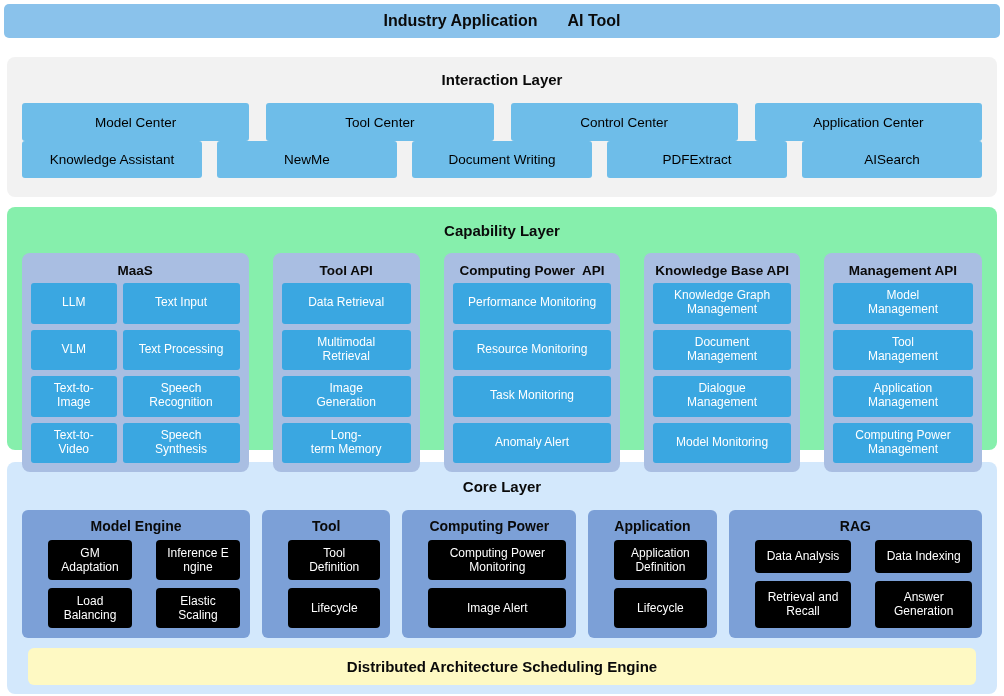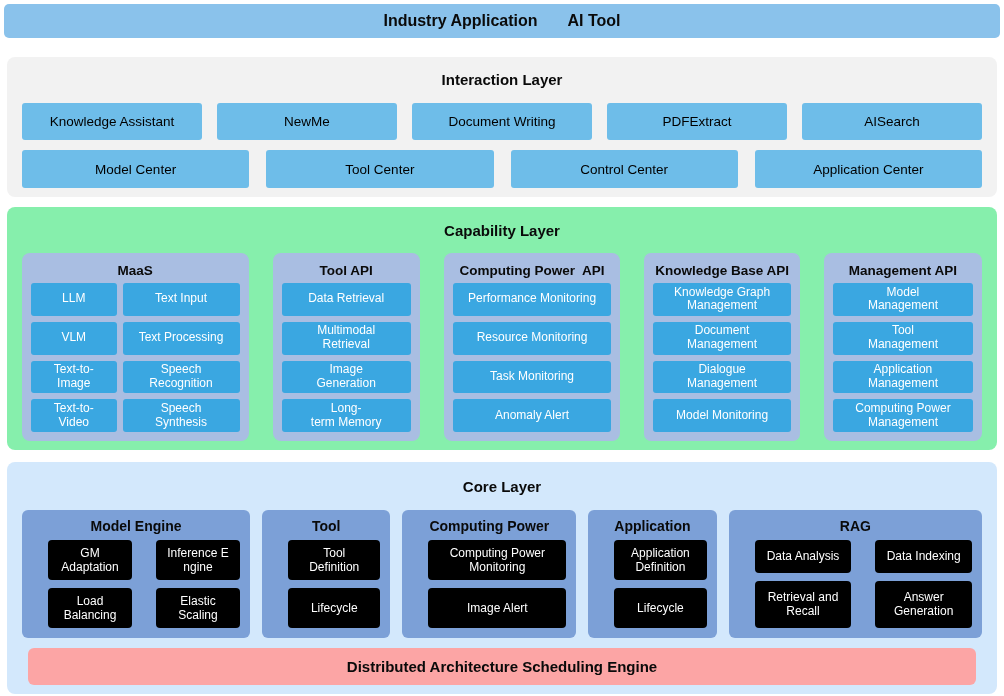--- a/index.html
+++ b/index.html
@@ -45,21 +45,21 @@
     font-size: 13.5px; color: #000;
   }
 
   
   .capability {
     margin-top: 10px; height: 243px;
     background: #86efac;
     padding: 13px 15px 0;
   }
   .capability .layer-title { margin-bottom: 12px; }
-  .cap-groups { display: flex; gap: 24px; height: 188px; }
+  .cap-groups { display: flex; gap: 24px; height: 219px; }
   .cap-group {
     background: #A9BEE2; border-radius: 8px;
     padding: 5px 9px 9px;
     display: flex; flex-direction: column;
   }
   .group-title {
     text-align: center; font-weight: bold; font-size: 13.5px;
     line-height: 25px; white-space: pre; flex: 0 0 25px;
   }
   .cap-items { flex: 1; display: flex; flex-direction: column; gap: 6px; }
@@ -103,49 +103,49 @@
   }
   .core-col .core-item { flex: 1; }
   .g-me { flex: 230 0 0; }
   .g-tool { flex: 120 0 0; }
   .g-cp { flex: 170 0 0; }
   .g-app { flex: 120 0 0; }
   .g-rag { flex: 258 0 0; }
 
   .core-footer {
     margin: 10px 6px 0;
-    height: 37px; background: #fca5a5; border-radius: 6px;
+    height: 37px; background: #fef9c3; border-radius: 6px;
     display: flex; align-items: center; justify-content: center;
     font-size: 15px; font-weight: bold;
   }
 </style>
 </head>
 <body>
 
 <div class="page">
 
   <div class="topbar">
     <span>Industry Application</span>
     <span>AI Tool</span>
   </div>
 
   <div class="layer interaction">
     <div class="layer-title">Interaction Layer</div>
+    <div class="irow row2">
+      <div class="ibtn">Model Center</div>
+      <div class="ibtn">Tool Center</div>
+      <div class="ibtn">Control Center</div>
+      <div class="ibtn">Application Center</div>
+    </div>
     <div class="irow row1">
       <div class="ibtn">Knowledge Assistant</div>
       <div class="ibtn">NewMe</div>
       <div class="ibtn">Document Writing</div>
       <div class="ibtn">PDFExtract</div>
       <div class="ibtn">AISearch</div>
-    </div>
-    <div class="irow row2">
-      <div class="ibtn">Model Center</div>
-      <div class="ibtn">Tool Center</div>
-      <div class="ibtn">Control Center</div>
-      <div class="ibtn">Application Center</div>
     </div>
   </div>
 
   <div class="layer capability">
     <div class="layer-title">Capability Layer</div>
     <div class="cap-groups">
 
       <div class="cap-group g-maas">
         <div class="group-title">MaaS</div>
         <div class="maas-cols">

